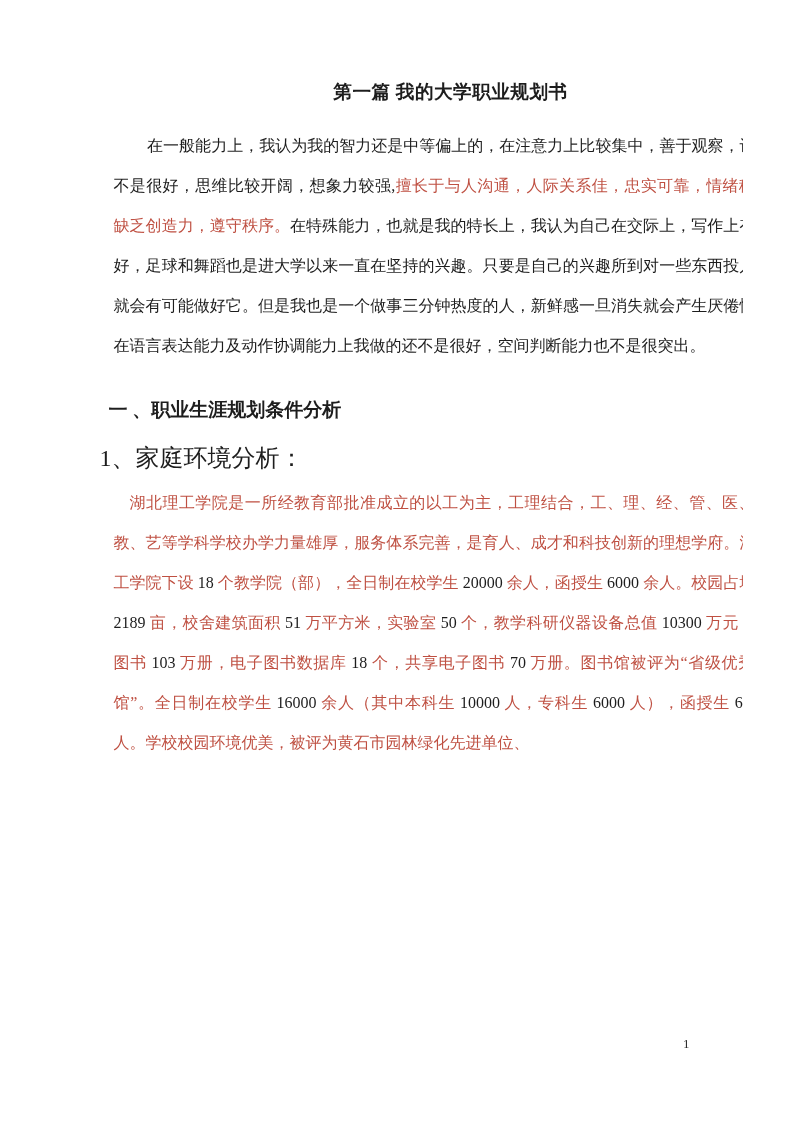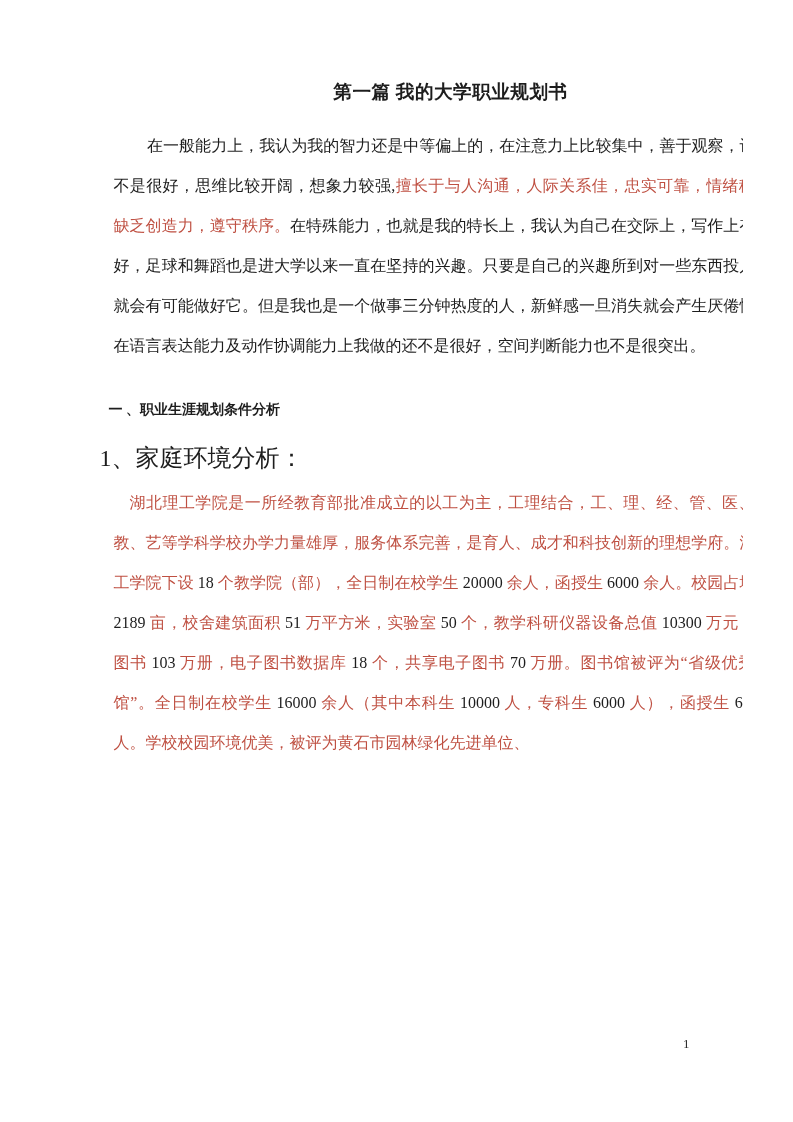--- a/index.html
+++ b/index.html
@@ -31,21 +31,21 @@
   .block-title {
     margin-top: 72px;
     text-align: center;
     font-weight: bold;
     font-size: 18.6px;
     color: var(--heading, #111111);
     letter-spacing: 0.5px;
   }
   .block-heading {
     font-weight: bold;
-    font-size: 14px;
+    font-size: 19px;
     color: var(--heading, #111111);
     margin-left: -5px;
     white-space: pre-wrap;
   }
   .block-subheading {
     font-size: 24px;
     color: var(--subheading, #3c3c3c);
     margin-left: -14px;
     white-space: pre-wrap;
   }

